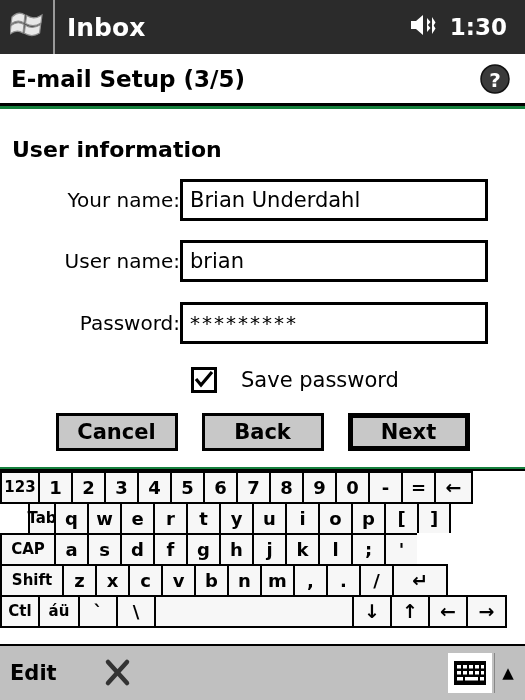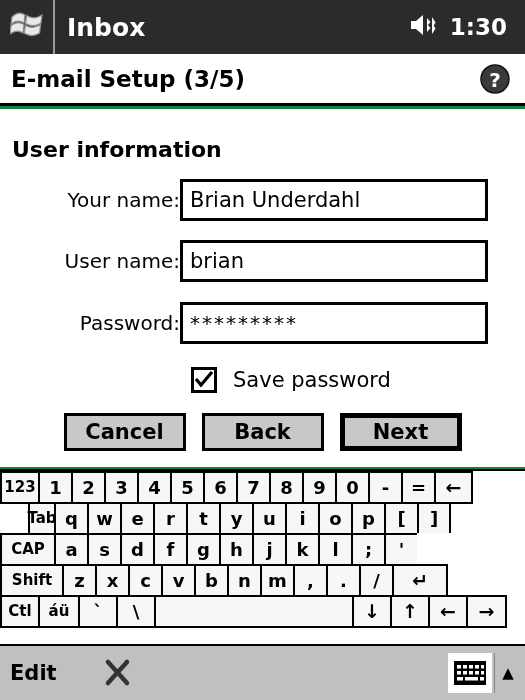--- a/index.html
+++ b/index.html
@@ -137,41 +137,41 @@
   }
   #row-yourname  { top: 70px; }
   #row-username  { top: 131px; }
   #row-password  { top: 193px; }
 
   #checkbox-row {
     position: absolute;
     left: 191px; top: 258px;
     display: flex;
     align-items: center;
-    gap: 16px;
+    gap: 24px;
   }
   #checkbox-box {
     width: 26px; height: 26px;
     border: 3px solid #000000;
     background: #ffffff;
     box-sizing: border-box;
     position: relative;
   }
   #checkbox-label {
     font-size: 21px;
     color: #000000;
   }
 
   #button-row {
     position: absolute;
     left: 0; top: 304px;
     width: 525px;
     display: flex;
     justify-content: center;
-    gap: 16px;
+    gap: 24px;
   }
   .dlg-button {
     width: 122px;
     height: 38px;
     background: #c8c8c8;
     border: 3px solid #000000;
     box-sizing: border-box;
     display: flex;
     align-items: center;
     justify-content: center;

